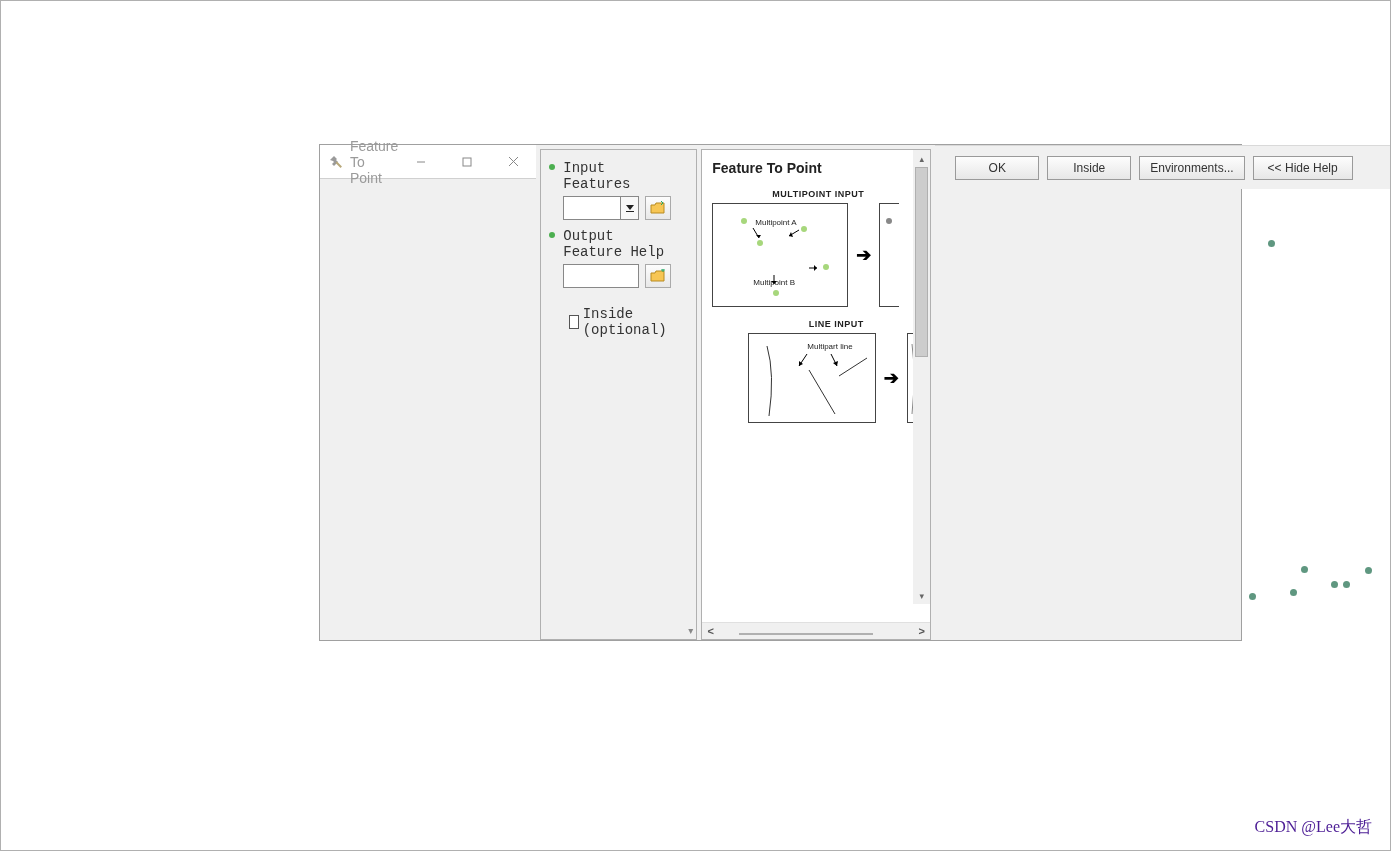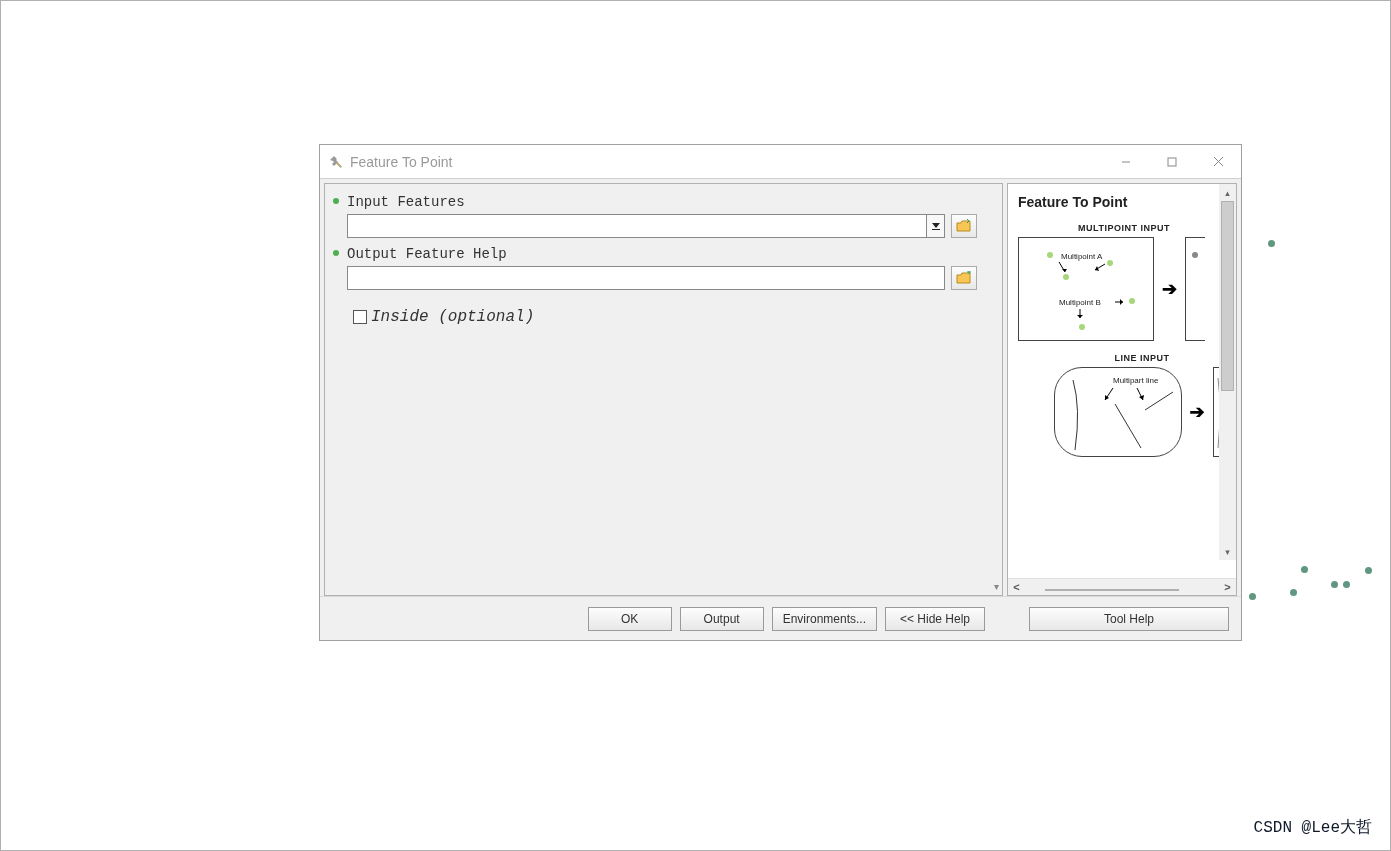--- a/index.html
+++ b/index.html
@@ -16,21 +16,21 @@
   }
   .dialog {
     position: absolute;
     left: 318px;
     top: 143px;
     width: 923px;
     height: 497px;
     background: #f0f0f0;
     border: 1px solid #a0a0a0;
     display: flex;
-    flex-direction: column;
+    flex-direction: row;
   }
   .titlebar {
     height: 34px;
     display: flex;
     align-items: center;
     background: #ffffff;
     border-bottom: 1px solid #d0d0d0;
     padding-left: 8px;
   }
   .titlebar .title-text {
@@ -126,22 +126,21 @@
     align-items: center;
     gap: 4px;
   }
   .checkbox {
     width: 14px; height: 14px;
     border: 1px solid #555;
     background: #fff;
   }
   .check-label {
     font-family: "Courier New", monospace;
-    font-size: 16px;
-    font-style: italic;
+    font-size: 14px;
   }
   .help-pane {
     width: 230px;
     margin: 4px 4px 0 2px;
     border: 1px solid #b0b0b0;
     background: #fff;
     position: relative;
     display: flex;
     flex-direction: column;
   }
@@ -173,21 +172,21 @@
     font-size: 9px; font-weight: bold; letter-spacing: 0.5px;
     text-align: center; margin-bottom: 4px; color: #222;
   }
   .diagram-row { display:flex; align-items:center; gap:8px; }
   .diag-box {
     border: 1px solid #444;
     background: #fff;
     position: relative;
   }
   .diag-box.big { width: 136px; height: 104px; }
-  .diag-box.big2 { width: 148px; height: 90px; border-radius: 28px; }
+  .diag-box.big2 { width: 148px; height: 90px; }
   .diag-box.small { width: 20px; height: 104px; border-left:1px solid #444; border-top:1px solid #444; border-bottom:1px solid #444; border-right:none;}
   .diag-box.small2 { width: 20px; height: 90px; border-left:1px solid #444; border-top:1px solid #444; border-bottom:1px solid #444; border-right:none;}
   .big-arrow { font-size:18px; color:#000; font-weight:bold;}
   .diag-label { position:absolute; font-size:8px; font-weight:normal; color:#222;}
   .gdot { position:absolute; width:6px;height:6px;border-radius:50%; background:#a7d77c;}
 
   .button-bar {
     height: 44px;
     display: flex;
     align-items: center;
@@ -207,23 +206,23 @@
     padding: 0 10px;
     color: #333;
   }
   .btn.wide { min-width: 100px; }
   .btn.help { min-width: 200px; }
 
   .watermark {
     position: absolute;
     right: 18px;
     bottom: 12px;
-    color: #0f172a;
+    color: #4c1d95;
     font-size: 16px;
-    font-family: Liberation Mono, monospace;
+    font-family: Liberation Serif, serif;
   }
   .bg-dot { position:absolute; width:7px; height:7px; border-radius:50%; background:#1b6b4a; opacity:0.7;}
 </style>
 </head>
 <body>
 
 <div class="bg-dot" style="left:1267px; top:239px;"></div>
 <div class="bg-dot" style="left:1364px; top:566px;"></div>
 <div class="bg-dot" style="left:1330px; top:580px;"></div>
 <div class="bg-dot" style="left:1342px; top:580px;"></div>
@@ -321,21 +320,21 @@
               <span class="gdot" style="left:88px; top:22px;"></span>
               <span class="gdot" style="left:44px; top:36px;"></span>
               <svg style="position:absolute;left:38px;top:22px;" width="12" height="16">
                   <line x1="2" y1="2" x2="8" y2="12" stroke="#000"></line>
                   <polygon points="8,12 5,9 10,9" fill="#000"></polygon>
                 </svg>
               <svg style="position:absolute;left:72px;top:24px;" width="16" height="12">
                   <line x1="14" y1="2" x2="4" y2="8" stroke="#000"></line>
                   <polygon points="4,8 6,4 8,9" fill="#000"></polygon>
                 </svg>
-              <span class="diag-label" style="left:40px; top:60px;">Multipoint B</span>
+              <span class="diag-label" style="left:40px; top:74px;">Multipoint B</span>
               <svg style="position:absolute;left:95px;top:60px;" width="12" height="8">
                   <line x1="1" y1="4" x2="9" y2="4" stroke="#000"></line>
                   <polygon points="9,4 6,1 6,7" fill="#000"></polygon>
                 </svg>
               <span class="gdot" style="left:110px; top:60px;"></span>
               <span class="gdot" style="left:60px; top:86px;"></span>
               <svg style="position:absolute;left:56px;top:70px;" width="10" height="14">
                   <line x1="5" y1="1" x2="5" y2="10" stroke="#000"></line>
                   <polygon points="5,10 2,7 8,7" fill="#000"></polygon>
                 </svg>
@@ -384,21 +383,21 @@
             <div class="hscroll-thumb"></div>
           </div>
         <div class="hscroll-btn">&gt;</div>
       </div>
     </div>
   </div>
 
   <div class="button-bar">
     <div class="spacer"></div>
     <div class="btn">OK</div>
-    <div class="btn">Output</div>
+    <div class="btn">Inside</div>
     <div class="btn wide">Environments...</div>
     <div class="btn wide">&lt;&lt; Hide Help</div>
     <div style="width:28px;"></div>
     <div class="btn help">Tool Help</div>
   </div>
 
 </div>
 
 <div class="watermark">CSDN @Lee大哲</div>
 

